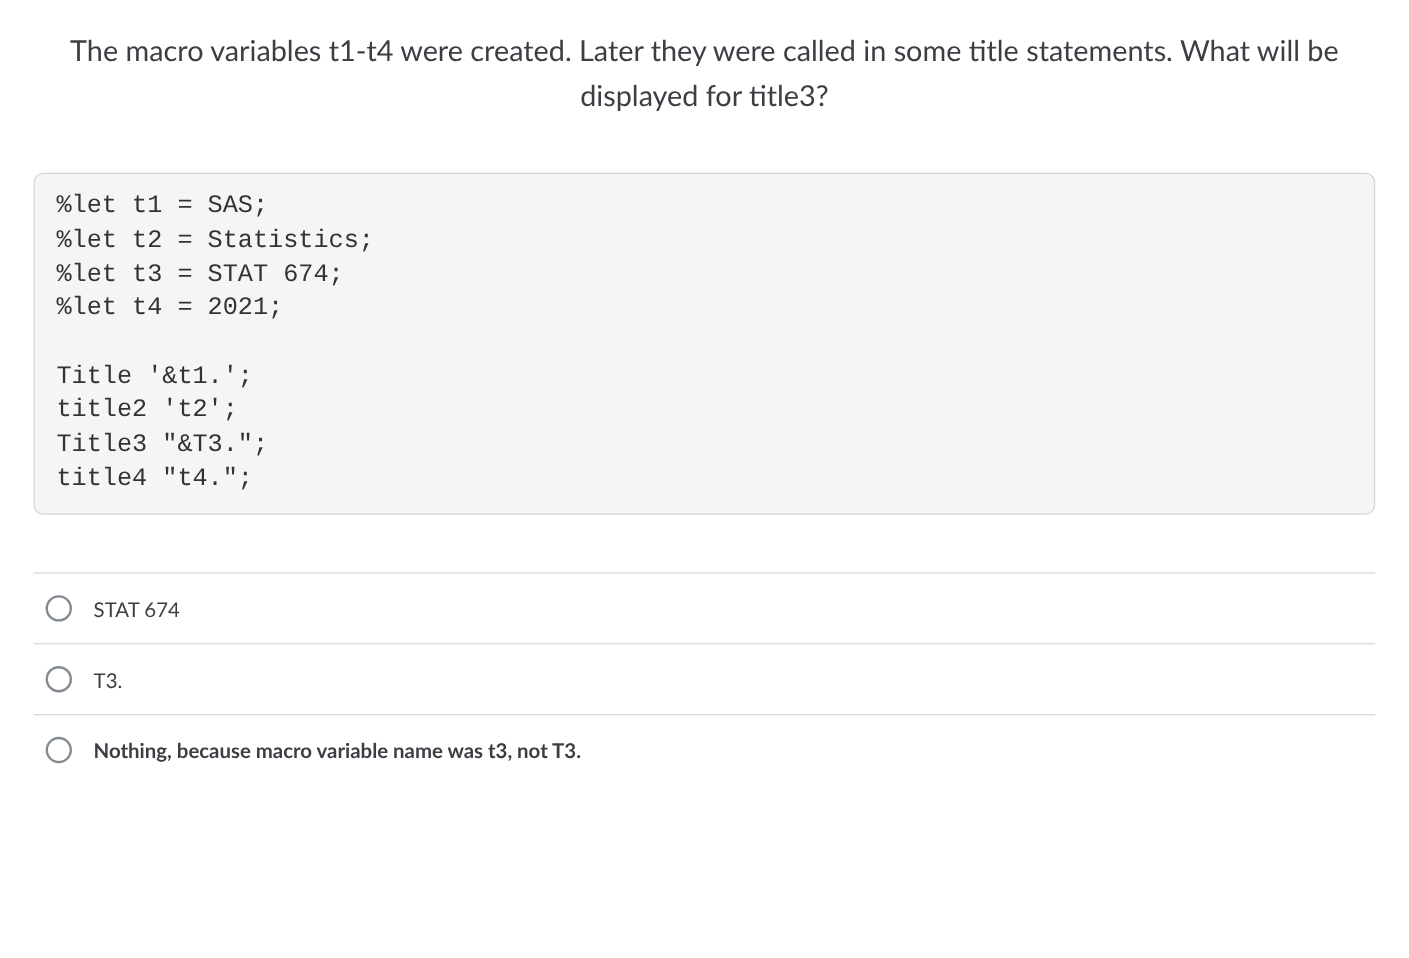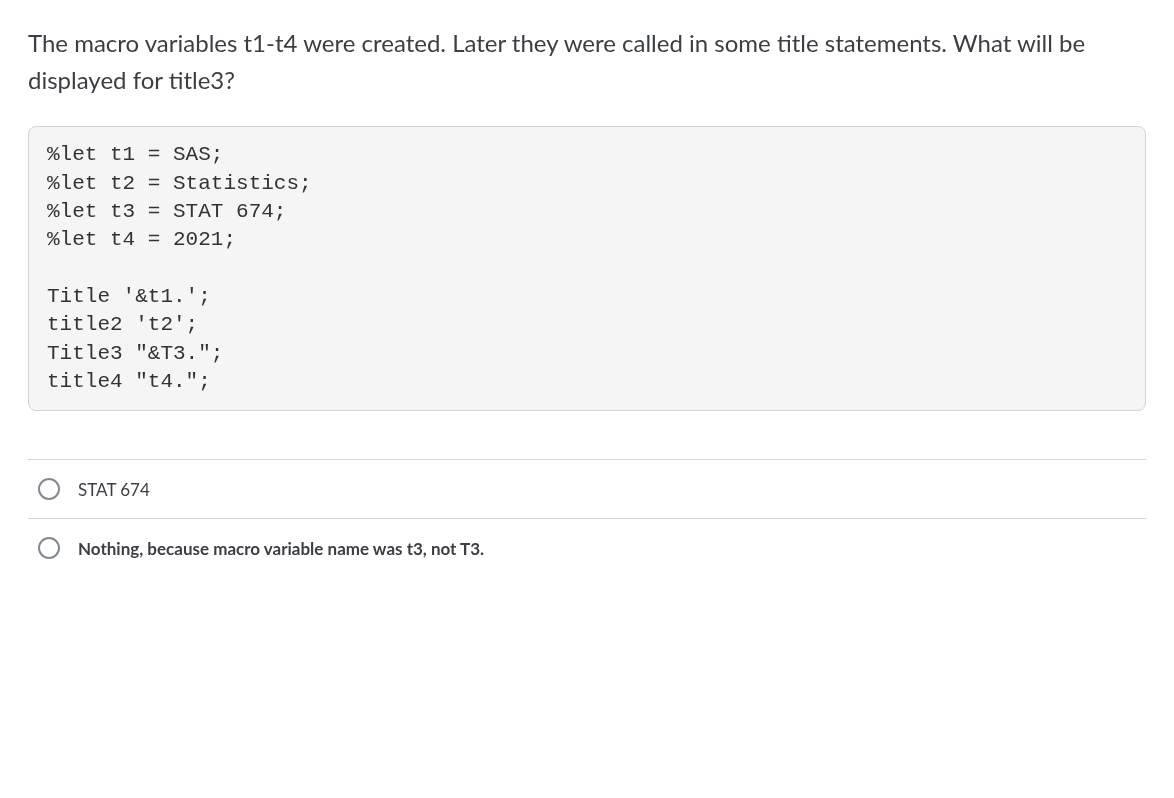--- a/index.html
+++ b/index.html
@@ -7,22 +7,23 @@
       font-family: -apple-system, BlinkMacSystemFont, "Segoe UI", "Lato", Arial, sans-serif;
       background: #fff;
       padding: 24px 28px;
       color: #3b3f44;
       width: 1174px;
     }
     .question-text {
       font-size: 24px;
       line-height: 1.55;
       color: #3b3f44;
-      margin-bottom: 28px;
+      margin-bottom: 46px;
       font-weight: 400;
+      text-align: center;
     }
     .code-block {
       background: #f5f5f5;
       border: 1px solid #d4d4d4;
       border-radius: 8px;
       padding: 14px 18px;
       font-family: "Menlo", "Consolas", "Courier New", monospace;
       font-size: 21px;
       line-height: 1.35;
       color: #333;
@@ -88,15 +89,19 @@
 Title3 "&amp;T3.";
 title4 "t4.";</div>
 
 <div class="options">
   <div class="option">
     <span class="radio"></span>
     <span class="option-label">STAT 674</span>
   </div>
   <div class="option">
     <span class="radio"></span>
+    <span class="option-label">T3.</span>
+  </div>
+  <div class="option">
+    <span class="radio"></span>
     <span class="option-label">Nothing, because macro variable name was t3, not T3.</span>
   </div>
 </div>
 
 </body></html>

